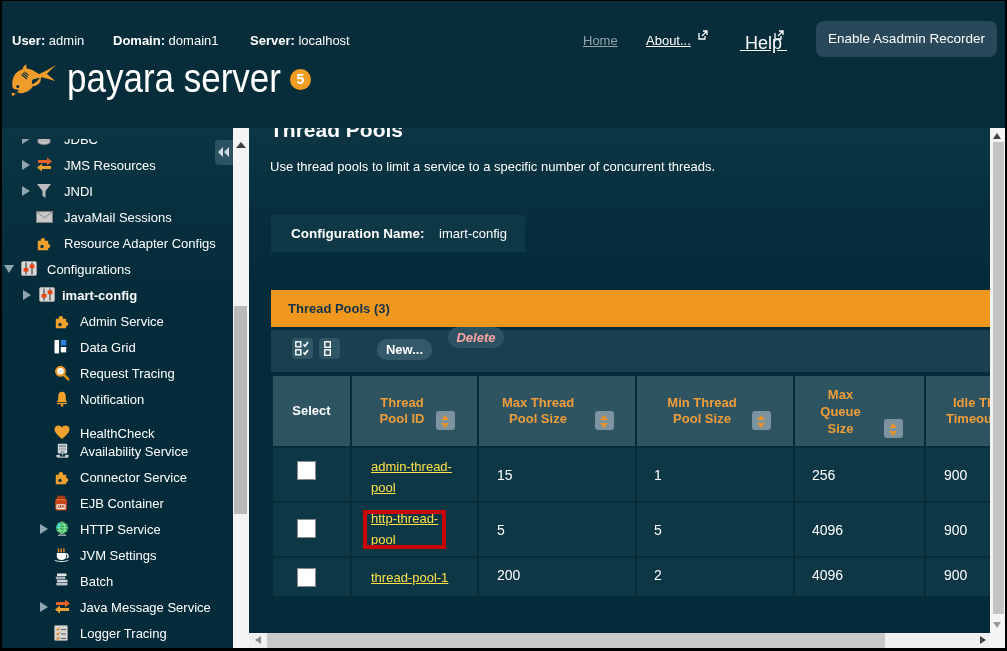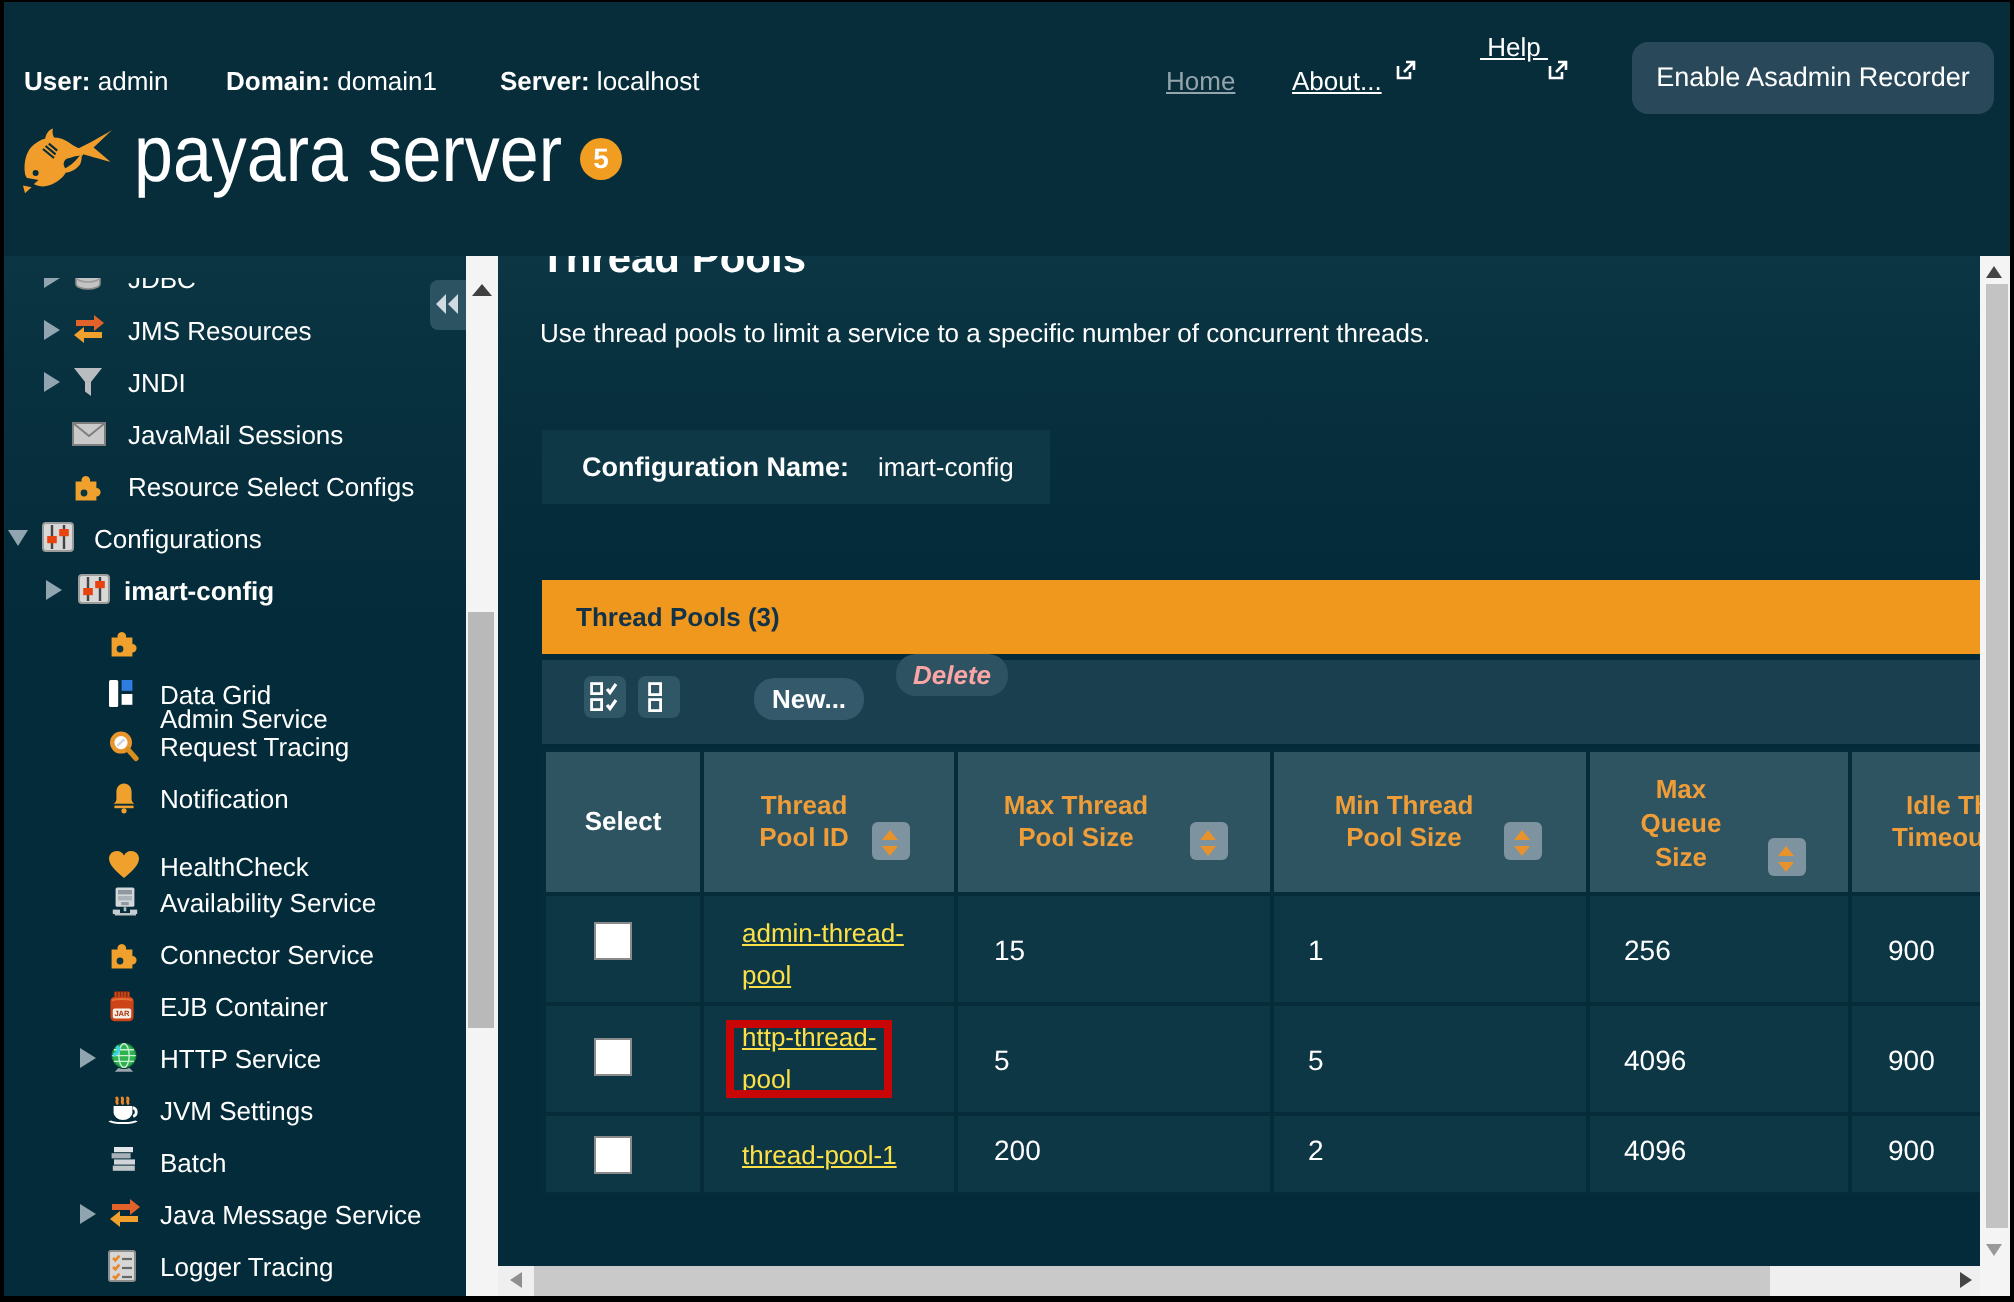--- a/index.html
+++ b/index.html
@@ -35,21 +35,21 @@
     </div>
     <div class="abs" style="left:111px;top:32px;font-size:13px;color:#fff;"><b>Domain:</b> domain1</div>
     <div class="abs" style="left:248px;top:32px;font-size:13px;color:#fff;"><b>Server:</b> localhost</div>
 
     <div class="abs" style="left:581px;top:32px;font-size:13px;color:#93a4ac;text-decoration:underline;">Home</div>
     <div class="abs" style="left:644px;top:32px;font-size:13px;color:#fff;text-decoration:underline;">About...</div>
     <svg class="abs" style="left:696px;top:29px;" width="10" height="10" viewBox="0 0 10 10">
       <path d="M1 3 v6 h6 v-3" fill="none" stroke="#fff" stroke-width="1.3"></path>
       <path d="M4 6 L9 1 M5 1 h4 v4" fill="none" stroke="#fff" stroke-width="1.3"></path>
     </svg>
-    <div class="abs" style="left:738px;top:15px;font-size:13px;color:#fff;text-decoration:underline;">&nbsp;Help&nbsp;</div>
+    <div class="abs" style="left:738px;top:32px;font-size:18px;color:#fff;text-decoration:underline;">&nbsp;Help&nbsp;</div>
     <svg class="abs" style="left:772px;top:29px;" width="10" height="10" viewBox="0 0 10 10">
       <path d="M1 3 v6 h6 v-3" fill="none" stroke="#fff" stroke-width="1.3"></path>
       <path d="M4 6 L9 1 M5 1 h4 v4" fill="none" stroke="#fff" stroke-width="1.3"></path>
     </svg>
 
     <div class="abs" style="left:814px;top:20px;width:181px;height:36px;background:#29495a;border-radius:8px;
       color:#fff;font-size:13.5px;text-align:center;line-height:36px;">Enable Asadmin Recorder</div>
 
     <svg class="abs" style="left:9px;top:63px;" width="46" height="35" viewBox="0 0 46 35">
       <path d="M1.5,23 C0.6,16.5 2.5,11 6,8.3 C8.5,6.2 11.5,5 14.5,4.8 C18,4.5 21,5.5 23.5,7.3 C25.5,8.8 28,10.3 30.5,10.8 L30.5,13.8 C26.5,13.8 23.8,14.8 21.3,16.8 C23.3,19.3 22.8,22 20.3,24.5 C16.8,28 12,29.8 8.5,29 C5,28 2.5,26 1.5,23 Z" fill="#f09d2c"></path>
@@ -100,21 +100,21 @@
           <rect x="0.5" y="0.5" width="16" height="11" fill="#c9c9c9" stroke="#7e7e7e"></rect>
           <path d="M0.5 0.5 L8.5 7 L16.5 0.5" fill="none" stroke="#7e7e7e"></path>
         </svg>
       <span class="tlabel" style="left:62px;">JavaMail Sessions</span>
     </div>
     <div class="trow" style="top:91px;">
       <svg class="ticon" style="left:34px;" width="16" height="16" viewBox="0 0 16 16">
           <path d="M1.8,5.8 h3 a2.2,2.2 0 1 1 4.2,0 h3.2 v3.2 a2.1,2.1 0 1 1 0,4.2 v2 H1.8 Z" fill="#f0a02c"></path>
           <circle cx="6" cy="11.5" r="1.7" fill="#0b3543"></circle>
         </svg>
-      <span class="tlabel" style="left:62px;">Resource Select Configs</span>
+      <span class="tlabel" style="left:62px;">Resource Adapter Configs</span>
     </div>
     <div class="trow" style="top:117px;">
       <i class="arrd" style="left:2px;"></i>
       <svg class="ticon" style="left:19px;" width="16" height="15" viewBox="0 0 16 15">
           <rect x="0.5" y="0.5" width="15" height="14" rx="1.5" fill="#d8d8d8" stroke="#9c9c9c"></rect>
           <path d="M5 1.5 v12 M11 1.5 v12" stroke="#444" stroke-width="1.2"></path>
           <rect x="2.6" y="7" width="4.8" height="3.6" fill="#e8430f"></rect>
           <rect x="8.6" y="3.5" width="4.8" height="3.6" fill="#e8430f"></rect>
         </svg>
       <span class="tlabel" style="left:45px;">Configurations</span>
@@ -127,21 +127,21 @@
           <rect x="2.6" y="7" width="4.8" height="3.6" fill="#e8430f"></rect>
           <rect x="8.6" y="3.5" width="4.8" height="3.6" fill="#e8430f"></rect>
         </svg>
       <span class="tlabel" style="left:60px;font-weight:bold;">imart-config</span>
     </div>
     <div class="trow" style="top:169px;">
       <svg class="ticon" style="left:52px;" width="16" height="16" viewBox="0 0 16 16">
           <path d="M1.8,5.8 h3 a2.2,2.2 0 1 1 4.2,0 h3.2 v3.2 a2.1,2.1 0 1 1 0,4.2 v2 H1.8 Z" fill="#f0a02c"></path>
           <circle cx="6" cy="11.5" r="1.7" fill="#0b3543"></circle>
         </svg>
-      <span class="tlabel" style="left:78px;margin-top:38px;">Admin Service</span>
+      <span class="tlabel" style="left:78px;">Admin Service</span>
     </div>
     <div class="trow" style="top:195px;">
       <svg class="ticon" style="left:52px;top:6px;" width="14" height="14" viewBox="0 0 14 14">
           <rect x="0.5" y="0" width="4.6" height="13.5" rx="0.8" fill="#fff"></rect>
           <rect x="6.8" y="0" width="5.4" height="5.4" fill="#2f7de1"></rect>
           <rect x="6.8" y="7" width="5.4" height="5.4" fill="#fff"></rect>
         </svg>
       <span class="tlabel" style="left:78px;">Data Grid</span>
     </div>
     <div class="trow" style="top:221px;">

